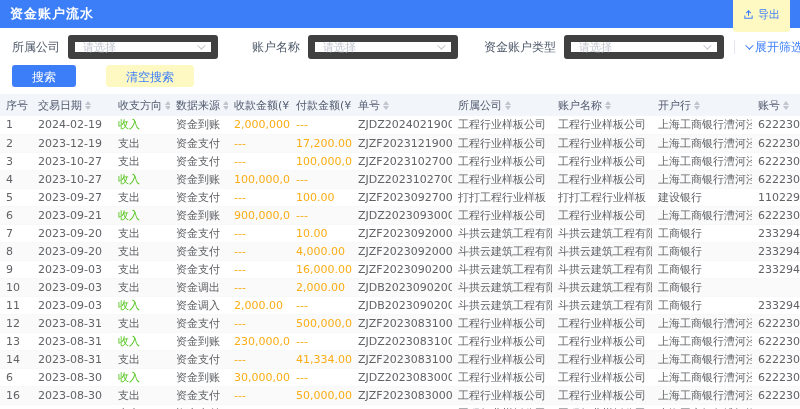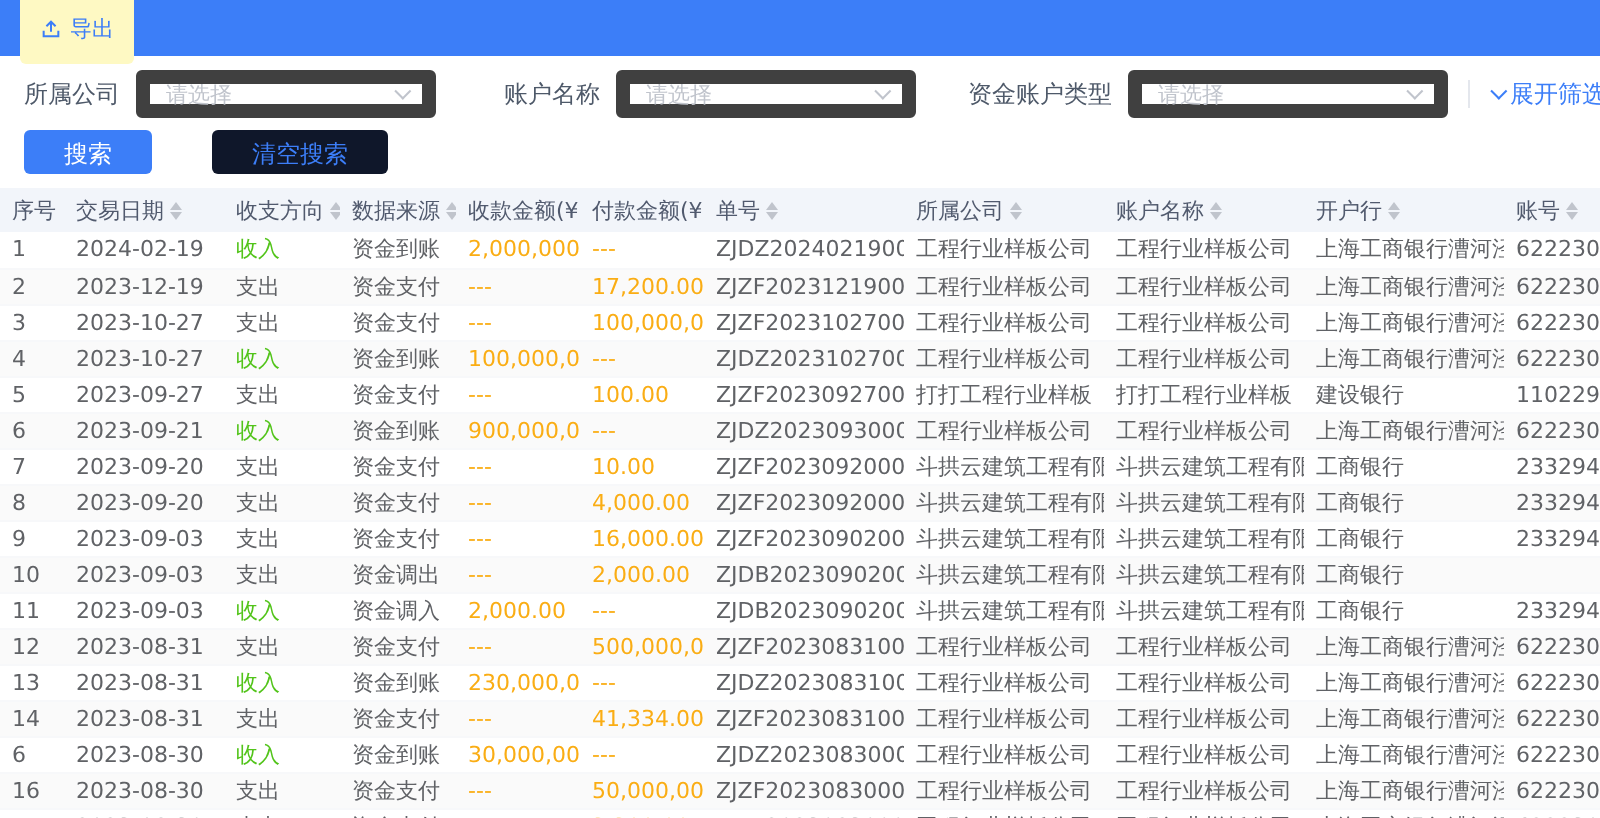--- a/index.html
+++ b/index.html
@@ -25,39 +25,40 @@
     transform:rotate(45deg) translateY(-2px); }
   .gap1{ margin-left:34px; } .gap2{ margin-left:26px; }
   .right-tools{ margin-left:auto; display:flex; align-items:center; }
   .vdivider{ width:1px; height:14px; background:#e4e7ed; margin:0 10px; }
   .expand-link{ color:var(--primary); font-size:12px; display:flex; align-items:center; gap:4px; cursor:pointer; white-space:nowrap; }
   .chev-blue{ width:6px; height:6px; border-right:1px solid var(--primary); border-bottom:1px solid var(--primary);
     transform:rotate(45deg) translateY(-2px); }
   .btn-row{ display:flex; align-items:center; height:22px; margin-bottom:7px; }
   .btn{ height:22px; border:none; border-radius:3px; font-size:12px; padding:4px 20px; cursor:pointer; }
   .btn.primary{ background:var(--primary); color:#fff; }
-  .btn.plain{ background:#0f172a; color:var(--primary); margin-left:30px; }
+  .btn.plain{ background:#fef9c3; color:var(--primary); margin-left:30px; }
   .table-wrap{ width:800px; overflow:hidden; }
   table{ border-collapse:collapse; table-layout:fixed; width:842px; }
   thead th{ background:var(--head-bg); color:#515a6e; font-size:11px; font-weight:normal;
     text-align:left; height:22px; padding:0 6px; white-space:nowrap; overflow:hidden; }
   tbody td{ font-size:11px; color:var(--text); height:18px; padding:0 6px; white-space:nowrap;
     overflow:hidden; border-bottom:1px solid #f7f8fa; }
   tbody tr:nth-child(even){ background:#fafafa; }
   td.amount{ color:var(--amount); }
   td.income{ color:var(--income); }
   .sort{ display:inline-flex; flex-direction:column; margin-left:3px; vertical-align:middle; }
   .sort i{ display:block; width:0; height:0; border-left:3px solid transparent; border-right:3px solid transparent; }
   .sort .up{ border-bottom:4px solid #c0c4cc; margin-bottom:1px; }
   .sort .down{ border-top:4px solid #c0c4cc; }
 </style>
 </head>
 <body>
 
 <div class="topbar">
+  <span class="title">资金账户流水</span>
   <button class="export-btn">
     <span style="display:flex">
       <svg width="11" height="11" viewBox="0 0 24 24" fill="none" stroke="#3c7ef8" stroke-width="2.2">
         <path d="M4 14v6h16v-6"></path>
           <path d="M12 4v11"></path>
           <path d="M7 9l5-5 5 5"></path>
       </svg>
     </span>
     <span>导出</span>
   </button>

